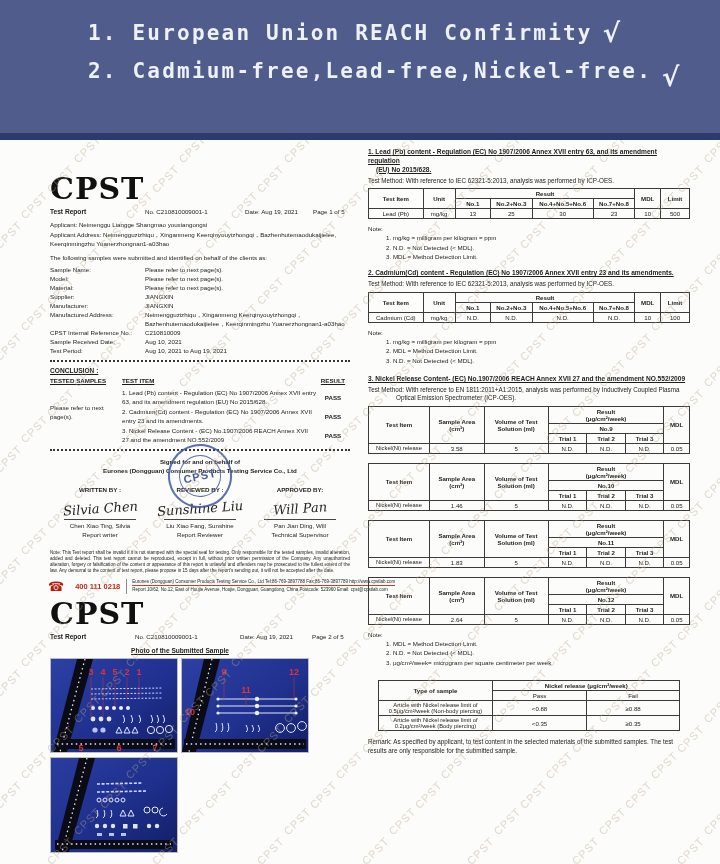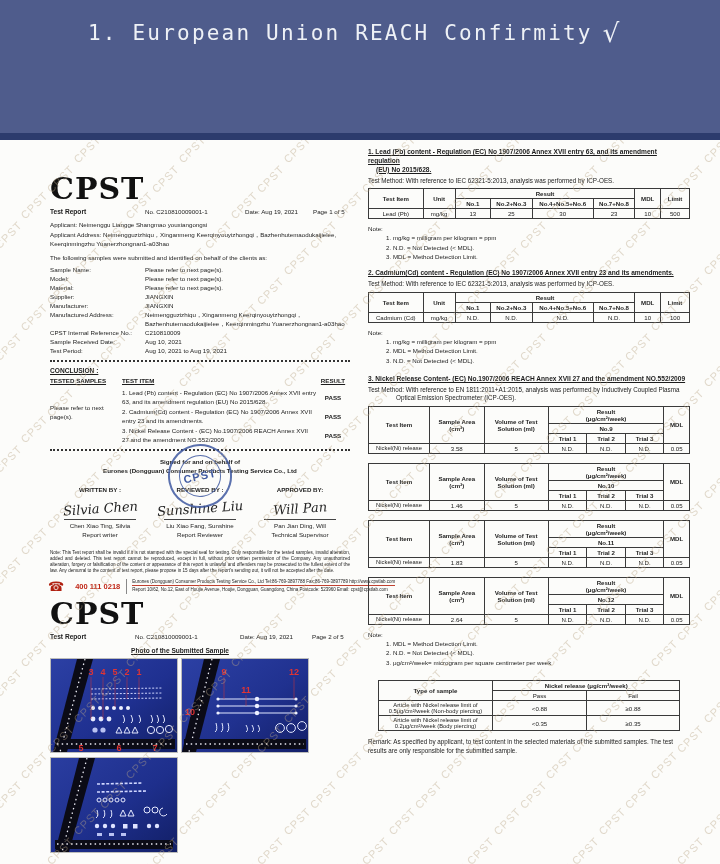--- a/index.html
+++ b/index.html
@@ -1,20 +1,20 @@
 <!DOCTYPE html>
 <html><head>
 <meta charset="utf-8">
 <style>
   html,body{margin:0;padding:0;}
   body{font-family:"Liberation Sans",sans-serif;}
   #stage{position:relative;width:720px;height:864px;background:#fcfcfa;overflow:hidden;}
 
   
-  #banner{position:absolute;left:0;top:0;width:720px;height:133px;background:#4f5c8c;z-index:2;}
+  #banner{position:absolute;left:0;top:0;width:720px;height:133px;background:#4f5c8c;z-index:2;font-weight:bold;}
   #banner-strip{position:absolute;left:0;top:133px;width:720px;height:7px;background:#2c3b6d;z-index:2;}
   .banner-line{position:absolute;left:88px;white-space:nowrap;color:#eef1f6;
     font-family:"DejaVu Sans Mono",monospace;font-size:21px;letter-spacing:2.2px;}
   .banner-check{font-family:"DejaVu Sans",sans-serif;font-size:26px;margin-left:10px;vertical-align:-2px;}
 
   
   #wm-layer{position:absolute;left:0;top:140px;width:720px;height:724px;z-index:6;pointer-events:none;overflow:hidden;}
   .wm{position:absolute;transform:rotate(-45deg);color:rgba(186,166,136,.42);font-size:11px;
       letter-spacing:1px;font-family:"Liberation Sans",sans-serif;white-space:nowrap;}
 
@@ -75,20 +75,21 @@
   .note-items{margin-left:18px;}  .gap6{height:6px;}  .gap8{height:8px;}  .gap10{height:10px;}
   .remark{font-size:6.3px;line-height:1.45;margin-top:6px;}
 </style>
 </head>
 <body>
 
 <div id="stage">
 
   <div id="banner">
     <div class="banner-line" style="top:18px;"><span>1.</span>&nbsp;<span>European Union REACH Confirmity</span><span class="banner-check">√</span></div>
+    <div class="banner-line" style="top:59px;"><span>2.</span>&nbsp;<span>Cadmium-free,Lead-free,Nickel-free.</span><span class="banner-check" style="vertical-align:-8px;">√</span></div>
   </div>
   <div id="banner-strip"></div>
 
   <div id="wm-layer">
       <span class="wm" style="left: -40px; top: -10px;">CPST  CPST</span>
       <span class="wm" style="left: 65px; top: -10px;">CPST  CPST</span>
       <span class="wm" style="left: 170px; top: -10px;">CPST  CPST</span>
       <span class="wm" style="left: 275px; top: -10px;">CPST  CPST</span>
       <span class="wm" style="left: 380px; top: -10px;">CPST  CPST</span>
       <span class="wm" style="left: 485px; top: -10px;">CPST  CPST</span>

